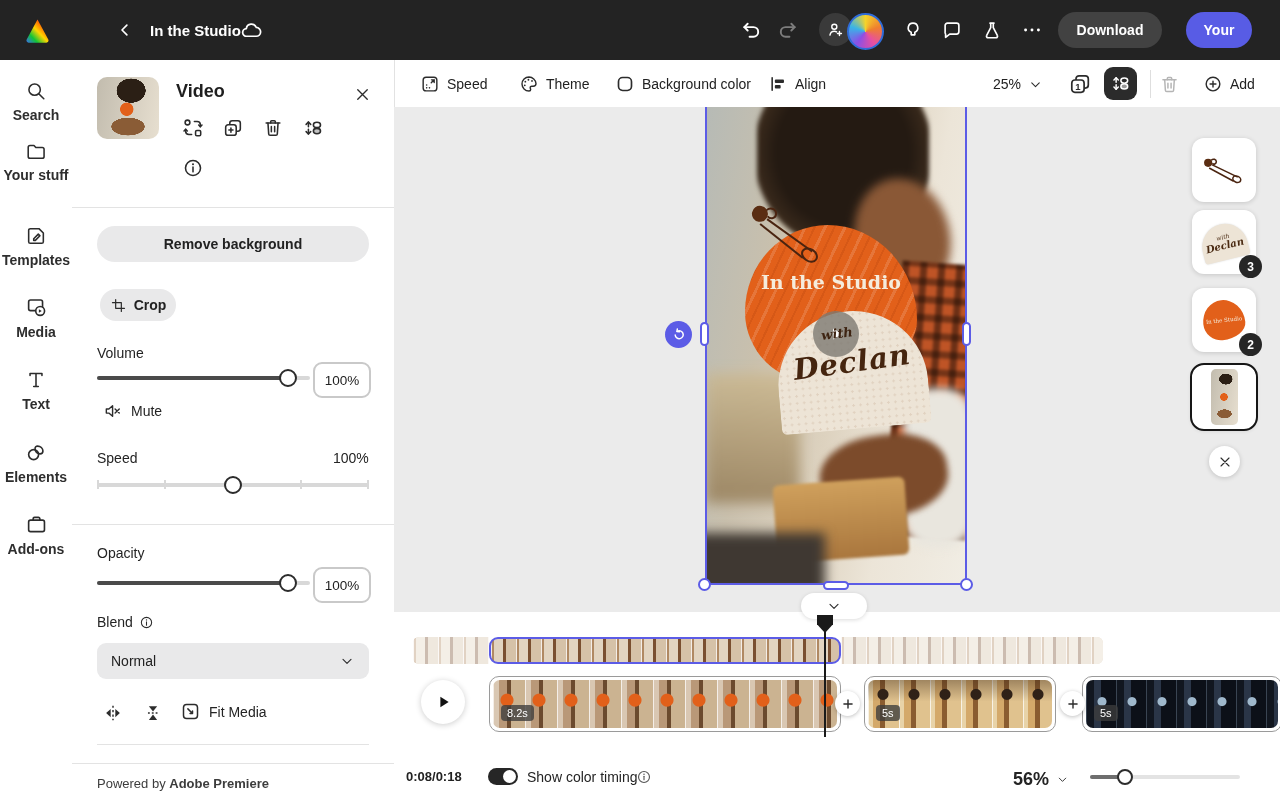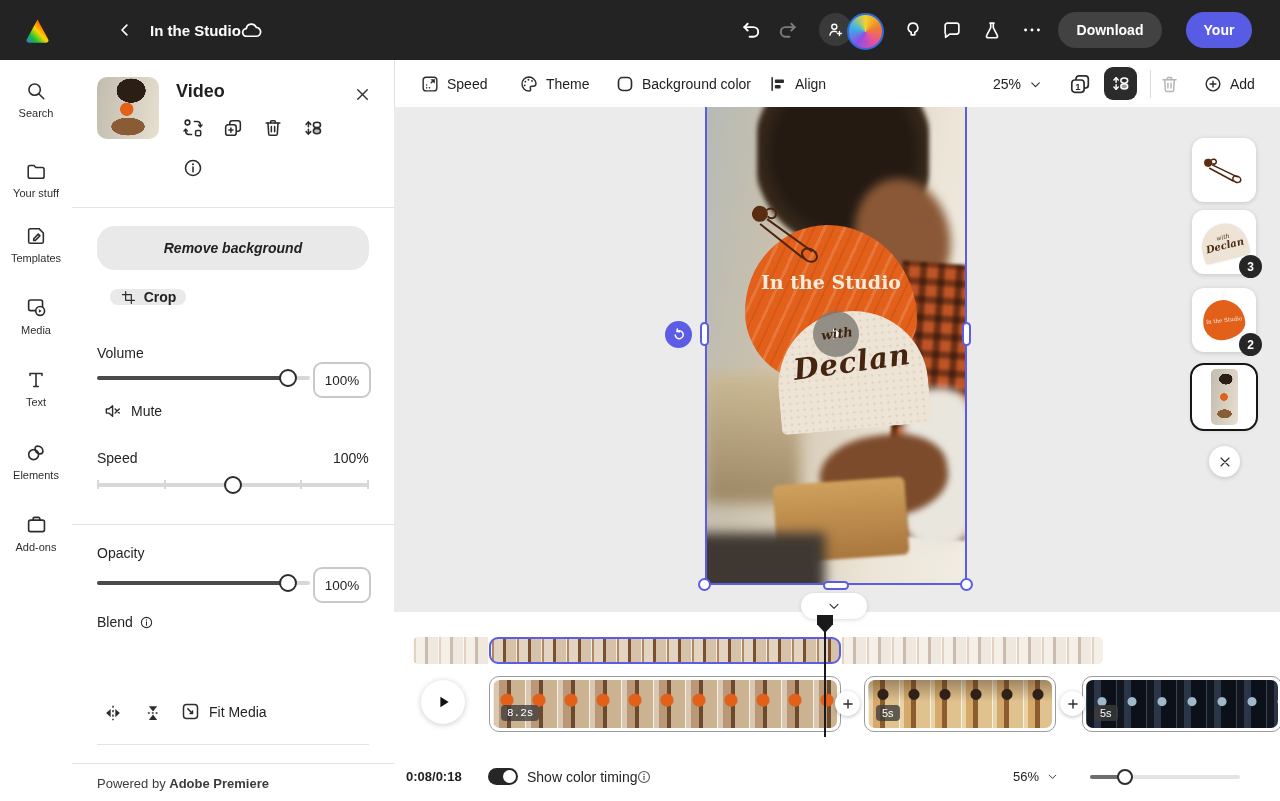--- a/index.html
+++ b/index.html
@@ -11,21 +11,21 @@
   .topbar{left:0;top:0;width:1280px;height:60px;background:#232323;display:flex;align-items:center;}
   .tb-title{color:#fff;font-size:15px;font-weight:700;}
   .tb-btn{height:36px;border-radius:18px;display:flex;align-items:center;justify-content:center;font-size:14px;font-weight:700;cursor:pointer;}
   .download{background:#424242;color:#fff;width:104px;}
   .share{color:#fff;width:66px;}
   .avatar{width:33px;height:33px;border-radius:50%;background:conic-gradient(#f5d32a,#ef7f2e,#e74fa0,#8a4fe7,#39b4e7,#f5d32a);border:2.5px solid #2f6bd8;}
   .pcircle{width:33px;height:33px;border-radius:50%;background:#3a3a3a;display:flex;align-items:center;justify-content:center;}
   
   .rail{left:0;top:60px;width:72px;height:741px;background:#fff;border-right:1px solid #ececec;}
   .rail-item{position:absolute;left:0;width:72px;display:flex;flex-direction:column;align-items:center;gap:5px;cursor:pointer;}
-  .rail-label{font-size:11px;color:#2e2e2e;}
+  .rail-label{font-size:14px;color:#2e2e2e;font-weight:bold;}
   
   .panel{left:72px;top:60px;width:322px;height:741px;background:#fff;border-right:1px solid #e2e2e2;}
   .thumb{left:97px;top:77px;width:62px;height:62px;border-radius:10px;overflow:hidden;background:#ededed;display:flex;align-items:center;justify-content:center;}
   .mini-art{width:62px;height:62px;background:
      radial-gradient(ellipse 24px 20px at 55% 22%, #2b1f15 60%, rgba(0,0,0,0) 61%),
      radial-gradient(ellipse 30px 16px at 50% 80%, #8a5c36 55%, rgba(0,0,0,0) 56%),
      radial-gradient(circle 7px at 48% 52%, #e2601a 90%, rgba(0,0,0,0) 100%),
      linear-gradient(100deg,#c2bcae,#e7dfd0);}
   .panel-title{font-size:18px;font-weight:800;color:#1f1f1f;}
   .icbtn{width:24px;height:24px;display:flex;align-items:center;justify-content:center;cursor:pointer;}
@@ -192,21 +192,21 @@
   </div>
 
   <div class="ab rail">
     <div class="rail-item" style="top:20px;">
       <svg class="ic" width="22" height="22" viewBox="0 0 24 24">
           <circle cx="10.5" cy="10.5" r="6.2"></circle>
           <path d="M15 15l5.5 5.5"></path>
         </svg>
       <span class="rail-label">Search</span>
     </div>
-    <div class="rail-item" style="top:100px;">
+    <div class="rail-item" style="top:80px;">
       <svg class="ic" width="22" height="22" viewBox="0 0 24 24">
           <path d="M3.5 8a2 2 0 0 1 2-2h4.3l2 2.2h7a2 2 0 0 1 2 2V18a2 2 0 0 1-2 2h-13.3a2 2 0 0 1-2-2z"></path>
         </svg>
       <span class="rail-label">Your stuff</span>
     </div>
     <div class="rail-item" style="top:165px;">
       <svg class="ic" width="22" height="22" viewBox="0 0 24 24">
           <path d="M5.8 4h9.4L20 8.8v9.4A1.8 1.8 0 0 1 18.2 20H5.8A1.8 1.8 0 0 1 4 18.2V5.8A1.8 1.8 0 0 1 5.8 4z"></path>
           <path d="M9.5 15l5-5 1.8 1.8-5 5H9.5z"></path>
         </svg>
@@ -289,23 +289,23 @@
   </div>
   <div class="ab icbtn" style="left:181px;top:156px;">
     <svg class="ic" width="22" height="22" viewBox="0 0 24 24">
         <circle cx="12" cy="12" r="8.2"></circle>
         <path d="M12 11v5.2"></path>
         <circle cx="12" cy="7.8" r="1.1" fill="#2c2c2c" stroke="none"></circle>
       </svg>
   </div>
   <div class="ab divider" style="left:72px;top:207px;width:322px;"></div>
 
-  <div class="ab pill" style="left:97px;top:226px;width:272px;height:44px;font-style:italic;">Remove background</div>
-
-  <div class="ab pill" style="left:110px;top:289px;width:76px;height:16px;border-radius:16px;">
+  <div class="ab pill" style="left:97px;top:226px;width:272px;height:36px;">Remove background</div>
+
+  <div class="ab pill" style="left:100px;top:289px;width:76px;height:32px;border-radius:16px;">
     <svg class="ic" width="17" height="17" viewBox="0 0 24 24">
         <path d="M8 3.5v12.5h12.5"></path>
         <path d="M3.5 8h12.5v12.5"></path>
       </svg>
     <span>Crop</span>
   </div>
 
   <div class="ab lbl" style="left:97px;top:345px;">Volume</div>
   <div class="ab">
     <div class="track" style="left:97px;top:376px;width:213px;"></div>
@@ -342,20 +342,26 @@
     <div class="knob" style="left:279px;top:574px;"></div>
   </div>
   <div class="ab valbox" style="left:313px;top:567px;">100%</div>
 
   <div class="ab" style="left:97px;top:614px;display:flex;align-items:center;gap:6px;">
     <span class="lbl">Blend</span>
     <svg class="ic" width="15" height="15" viewBox="0 0 24 24">
         <circle cx="12" cy="12" r="8.2"></circle>
         <path d="M12 11v5.2"></path>
         <circle cx="12" cy="7.8" r="1.1" fill="#2c2c2c" stroke="none"></circle>
+      </svg>
+  </div>
+  <div class="ab dropdown">
+    <span>Normal</span>
+    <svg class="ic" width="16" height="16" viewBox="0 0 24 24" style="margin-left:auto;">
+        <path d="M6 9.5l6 6 6-6"></path>
       </svg>
   </div>
 
   <div class="ab icbtn" style="left:101px;top:701px;">
     <svg width="22" height="22" viewBox="0 0 24 24">
         <path d="M12 4v16" stroke="#2c2c2c" stroke-width="1.6" stroke-dasharray="2.4 2.4"></path>
         <path d="M9.5 7.5v9L4.5 12z" fill="#2c2c2c"></path>
         <path d="M14.5 7.5v9l5-4.5z" fill="#2c2c2c"></path>
       </svg>
   </div>
@@ -541,21 +547,21 @@
   <div class="strip fade ab" style="left:413px;width:76px;border-radius:6px 0 0 6px;"></div>
   <div class="strip strip-sel ab"></div>
   <div class="strip fade ab" style="left:841px;width:262px;border-radius:0 6px 6px 0;"></div>
 
   <div class="ab playbtn">
     <svg width="18" height="18" viewBox="0 0 24 24">
         <path d="M8.5 5v14l11-7z" fill="#111"></path>
       </svg>
   </div>
 
-  <div class="clip" style="left:489px;width:352px;font-family:Liberation Mono, monospace;">
+  <div class="clip" style="left:489px;width:352px;">
     <div class="clip-inner">
         <div class="clip1-art"></div>
       <div class="dur">8.2s</div>
     </div>
   </div>
   <div class="plusbtn" style="left:835px;">
     <svg class="ic" width="14" height="14" viewBox="0 0 24 24" style="stroke-width:2.4;">
         <path d="M12 5v14M5 12h14"></path>
       </svg>
   </div>
@@ -586,21 +592,21 @@
     </div>
   <div class="ab blabel" style="left:527px;top:769px;">Show color timing</div>
   <div class="ab" style="left:636px;top:769px;">
     <svg class="ic" width="16" height="16" viewBox="0 0 24 24" style="stroke:#555;">
         <circle cx="12" cy="12" r="8.2"></circle>
         <path d="M12 11v5.2"></path>
         <circle cx="12" cy="7.8" r="1.1" fill="#555" stroke="none"></circle>
       </svg>
   </div>
   <div class="ab" style="left:1013px;top:769px;display:flex;align-items:center;gap:7px;cursor:pointer;">
-    <span style="font-size:13px;font-weight:400;">56%</span>
+    <span style="font-size:18px;font-weight:700;">56%</span>
     <svg class="ic" width="13" height="13" viewBox="0 0 24 24">
         <path d="M6 9.5l6 6 6-6"></path>
       </svg>
   </div>
   <div class="ab">
     <div class="track" style="left:1090px;top:775px;width:150px;background:#e3e3e3;"></div>
     <div class="fill" style="left:1090px;top:775px;width:35px;background:#6e6e6e;"></div>
     <div class="knob" style="left:1117px;top:769px;width:16px;height:16px;"></div>
   </div>
 

